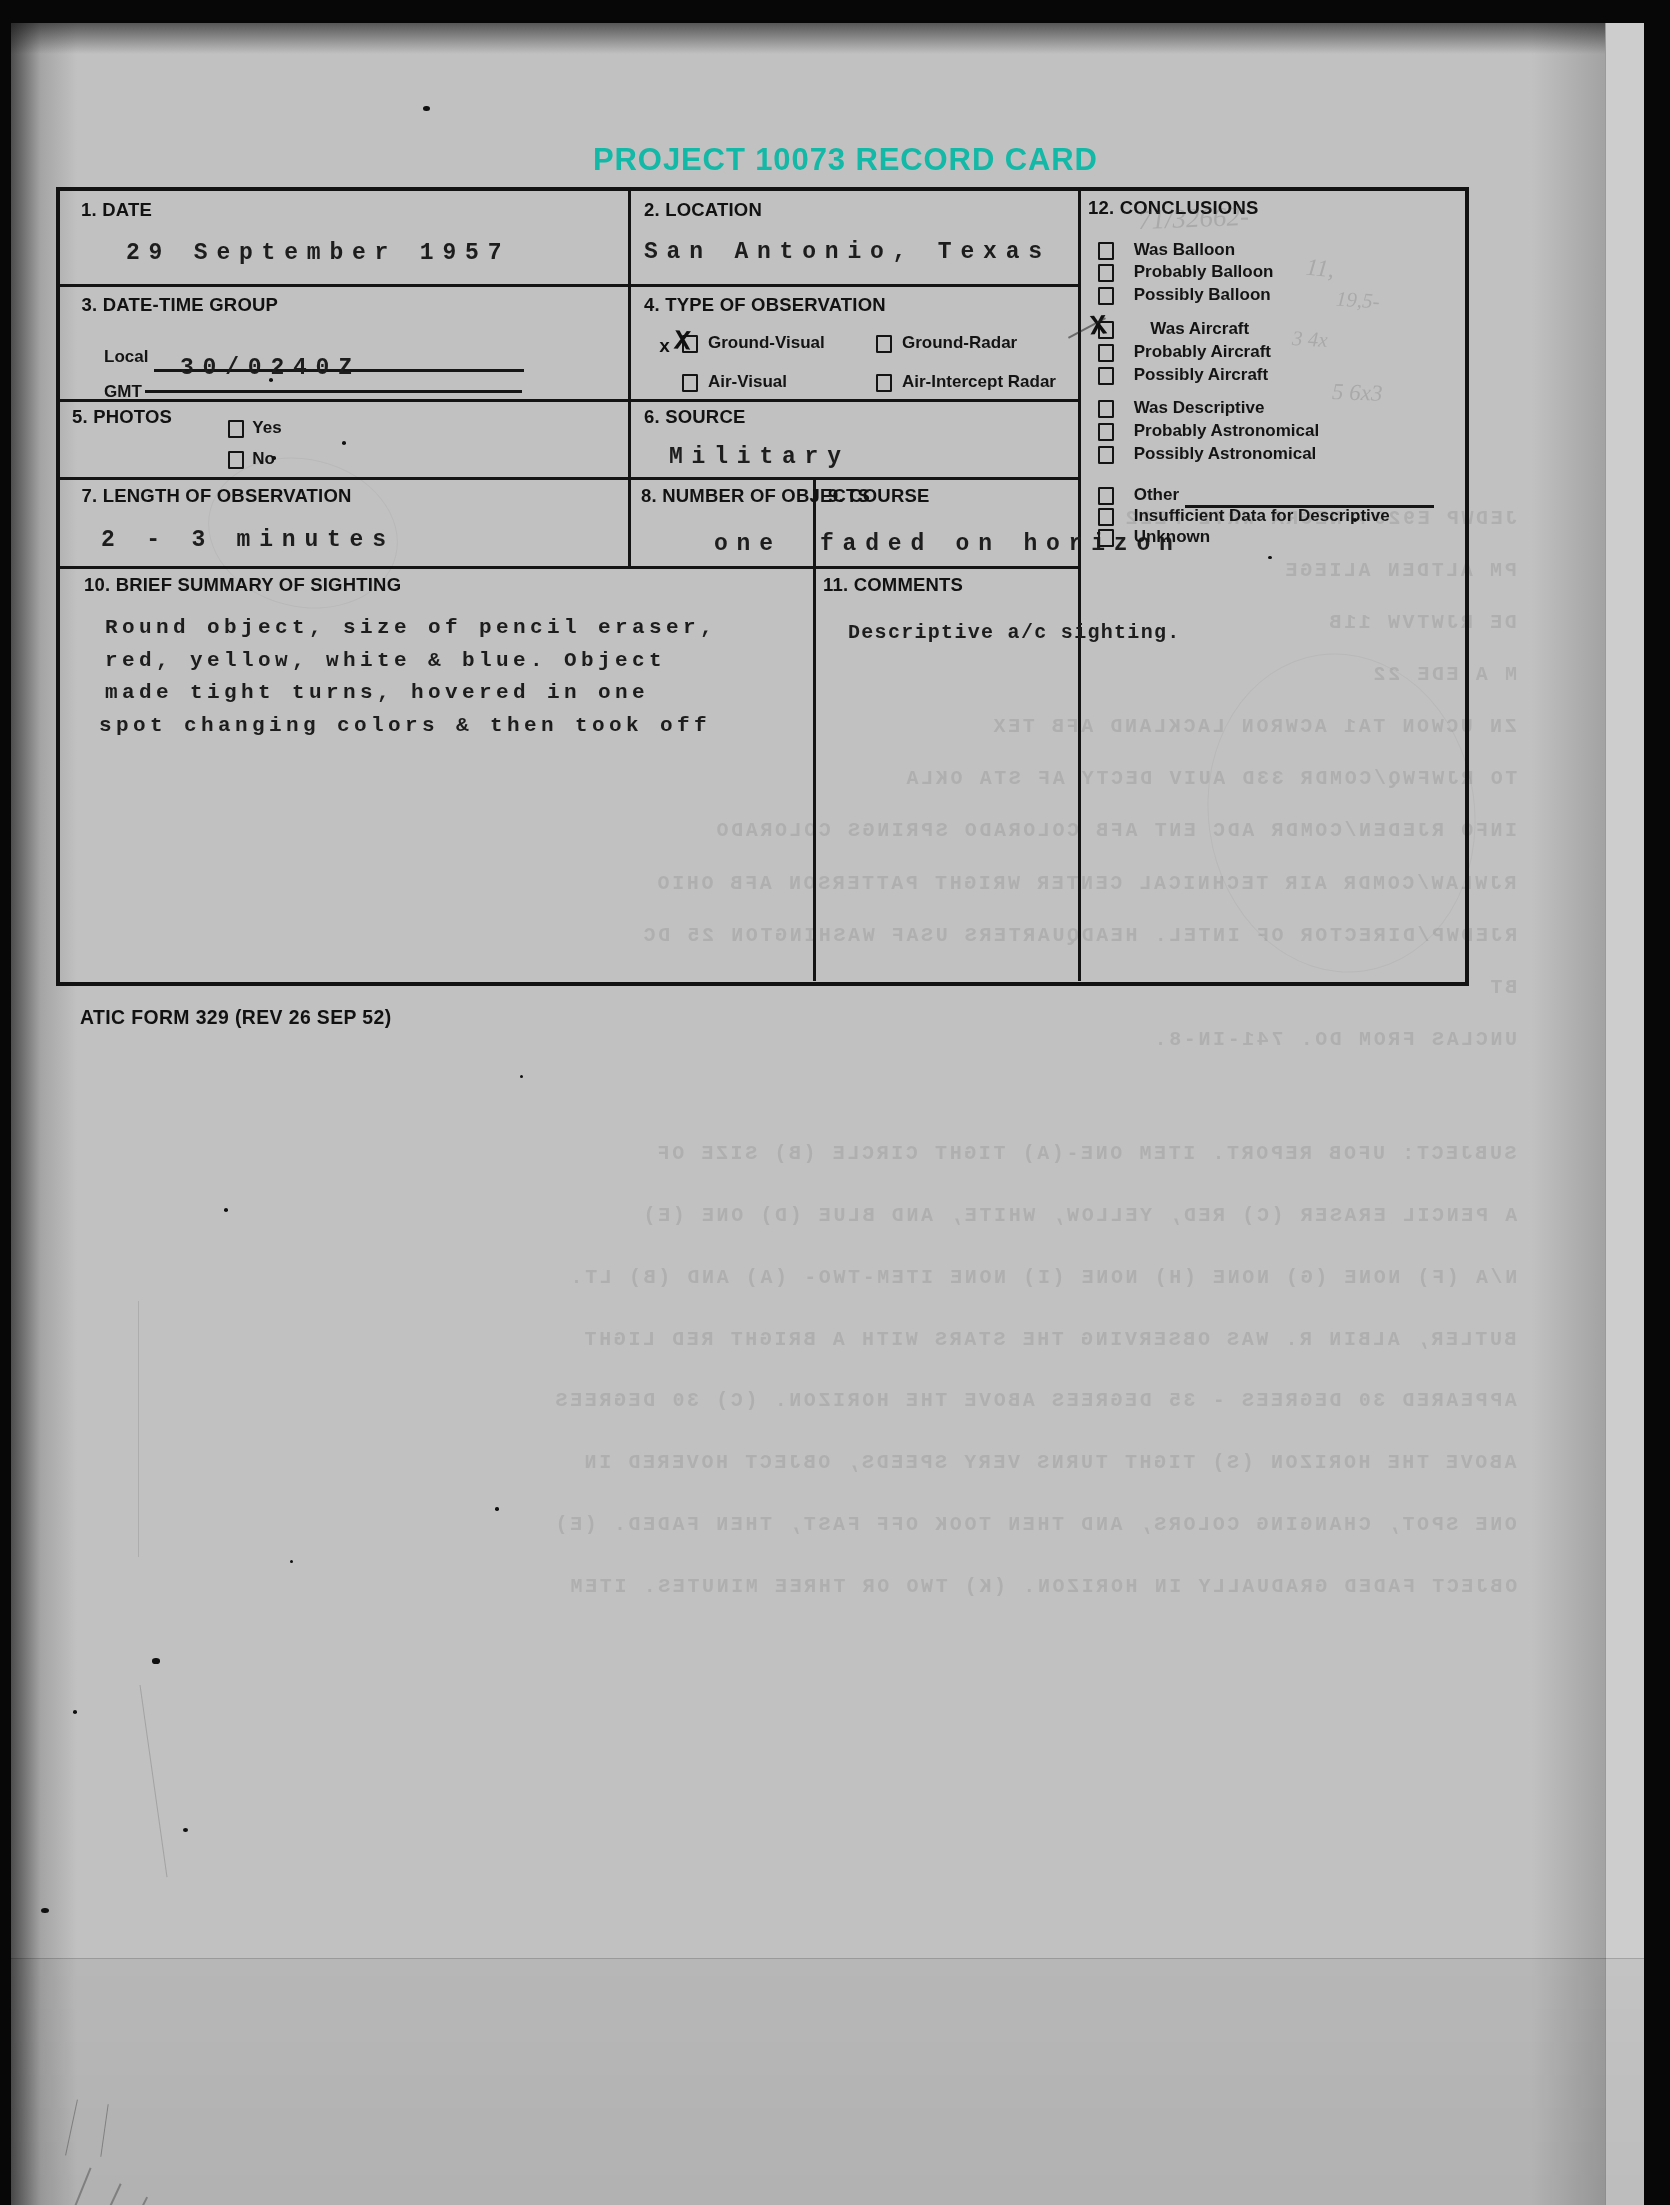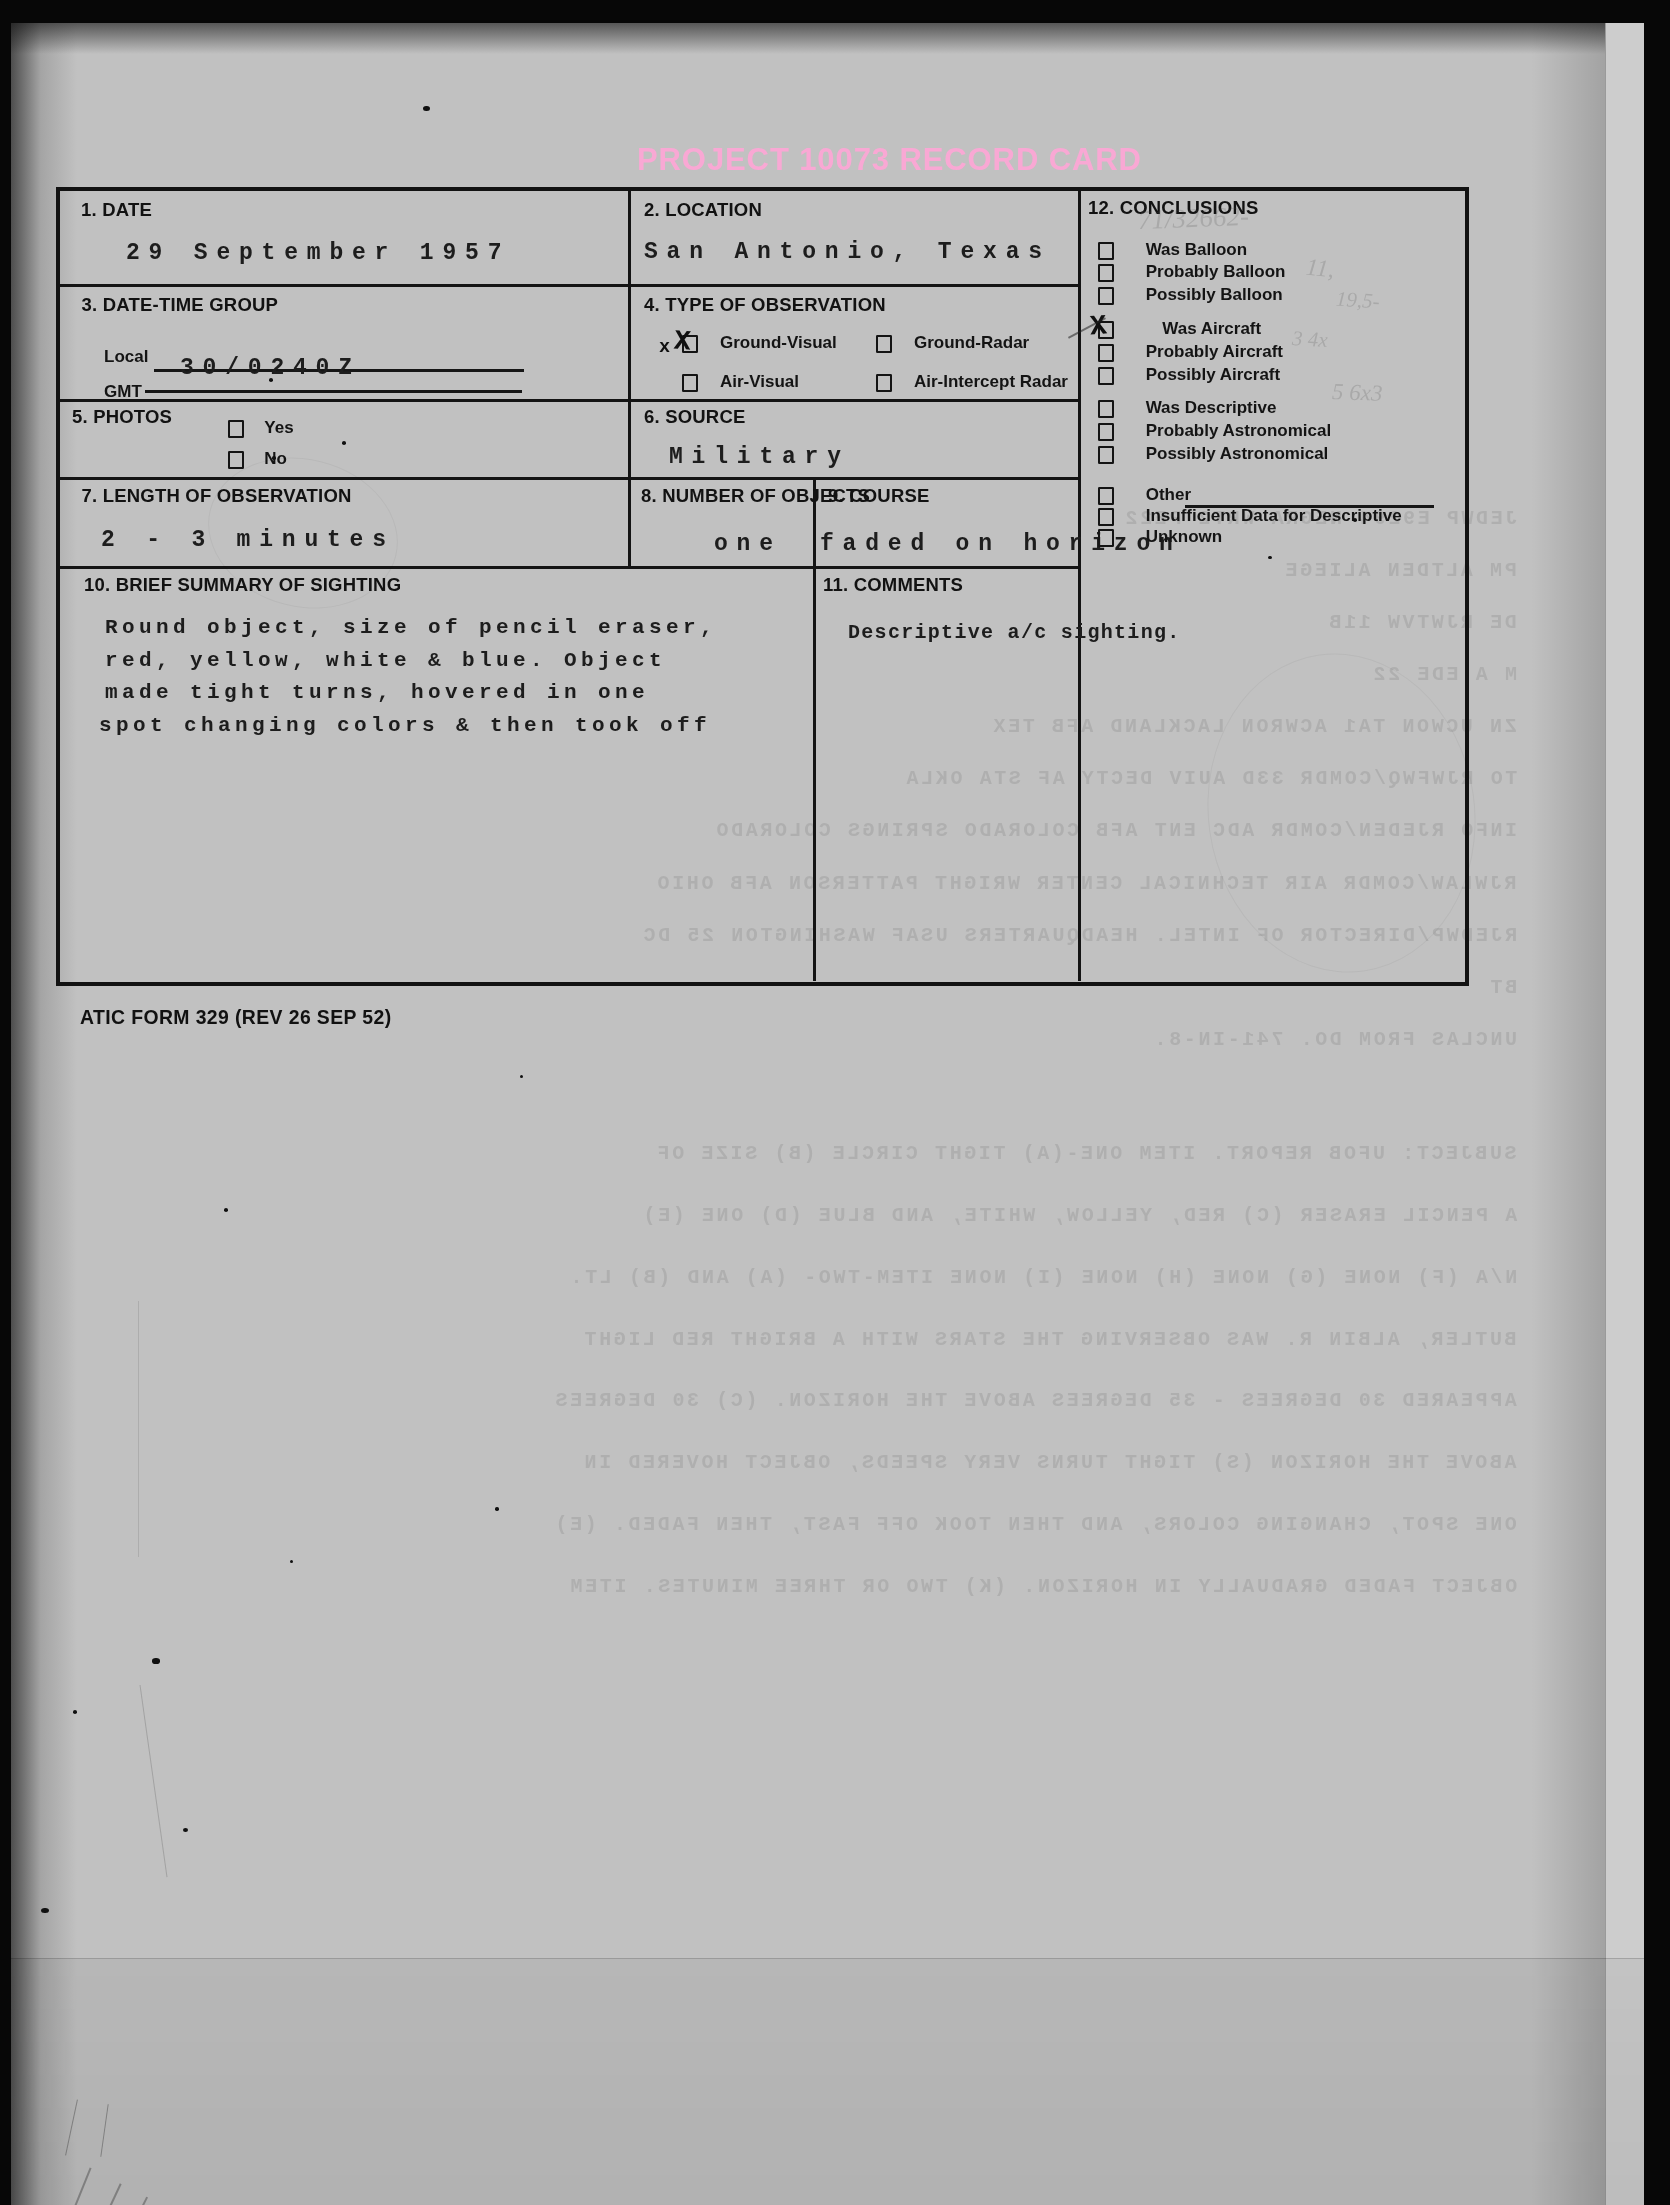--- a/index.html
+++ b/index.html
@@ -11,36 +11,36 @@
   .shade-left{position:absolute;left:0;top:0;width:66px;height:100%;
       background:linear-gradient(90deg,rgba(15,15,15,.65),rgba(90,90,90,.28) 45%,rgba(0,0,0,0) 100%);}
   .shade-top{position:absolute;left:0;top:0;width:100%;height:31px;
       background:linear-gradient(180deg,rgba(15,15,15,.6),rgba(0,0,0,0));}
   .shade-right{position:absolute;right:38px;top:0;width:75px;height:100%;
       background:linear-gradient(90deg,rgba(0,0,0,0),rgba(0,0,0,.16));}
   .edge-right{position:absolute;right:0;top:0;width:38px;height:100%;background:#cdcdcd;border-left:0.4px solid #9a9a9a;}
   .lower-band{position:absolute;left:0;top:1935px;width:100%;height:498px;
       background:linear-gradient(180deg,rgba(0,0,0,.05),rgba(0,0,0,.11));border-top:0.4px solid rgba(0,0,0,.10);}
   
-  .title{font:700 31px "Liberation Sans",sans-serif;letter-spacing:0.9px;color:#f9a8d4;white-space:nowrap;margin-left:44px;}
+  .title{font:700 31px "Liberation Sans",sans-serif;letter-spacing:0.9px;color:#14b8a6;white-space:nowrap;}
   .flabel{font:700 18.5px "Liberation Sans",sans-serif;letter-spacing:0.2px;color:#121212;white-space:nowrap;}
   .flabel-sm{font:700 17px "Liberation Sans",sans-serif;color:#141414;white-space:nowrap;}
   .tw1{font:700 23px "Liberation Mono","DejaVu Sans Mono",monospace;letter-spacing:8.8px;color:#1d1d1d;white-space:nowrap;}
   .tw2{font:700 21px "Liberation Mono","DejaVu Sans Mono",monospace;letter-spacing:4.4px;color:#1d1d1d;white-space:nowrap;}
   .tw3{font:700 20px "Liberation Mono","DejaVu Sans Mono",monospace;letter-spacing:1.3px;color:#1d1d1d;white-space:nowrap;}
   .footerline{font:700 19.4px "Liberation Sans",sans-serif;letter-spacing:0.4px;color:#111;white-space:nowrap;}
   
   #card{position:absolute;left:56px;top:187px;width:1413px;height:799px;border:4.4px solid #121212;box-sizing:border-box;}
   .vline,.hline{position:absolute;background:#141414;}
   .vline{width:3.1px;}
   .hline{height:3.1px;}
   .rule{position:absolute;height:2.6px;background:#161616;}
   
   .cb{display:inline-block;width:12.3px;height:14px;border:2.2px solid #141414;border-radius:1.3px;flex:0 0 auto;}
-  .opt{position:absolute;display:flex;align-items:flex-end;gap:12px;}
+  .opt{position:absolute;display:flex;align-items:flex-end;}
   .opt .cb{margin-top:2.2px;}
   .xmark{position:absolute;font:700 28px "Liberation Mono",monospace;color:#101010;}
   .xsmall{position:absolute;font:700 18.5px "Liberation Mono",monospace;color:#101010;}
   .pstroke{position:absolute;background:rgba(35,35,35,.55);}
   
   .bleed{position:absolute;right:154px;transform:scaleX(-1);white-space:nowrap;
          font:700 20px "Liberation Mono","DejaVu Sans Mono",monospace;letter-spacing:2.6px;color:#3a3a3a;opacity:.13;}
   
   .pencil{position:absolute;font:italic 400 24px "Liberation Serif",serif;color:#4d4d4d;opacity:.20;white-space:nowrap;}
   .crease{position:absolute;border:1.3px solid rgba(0,0,0,.045);border-radius:50%;}

